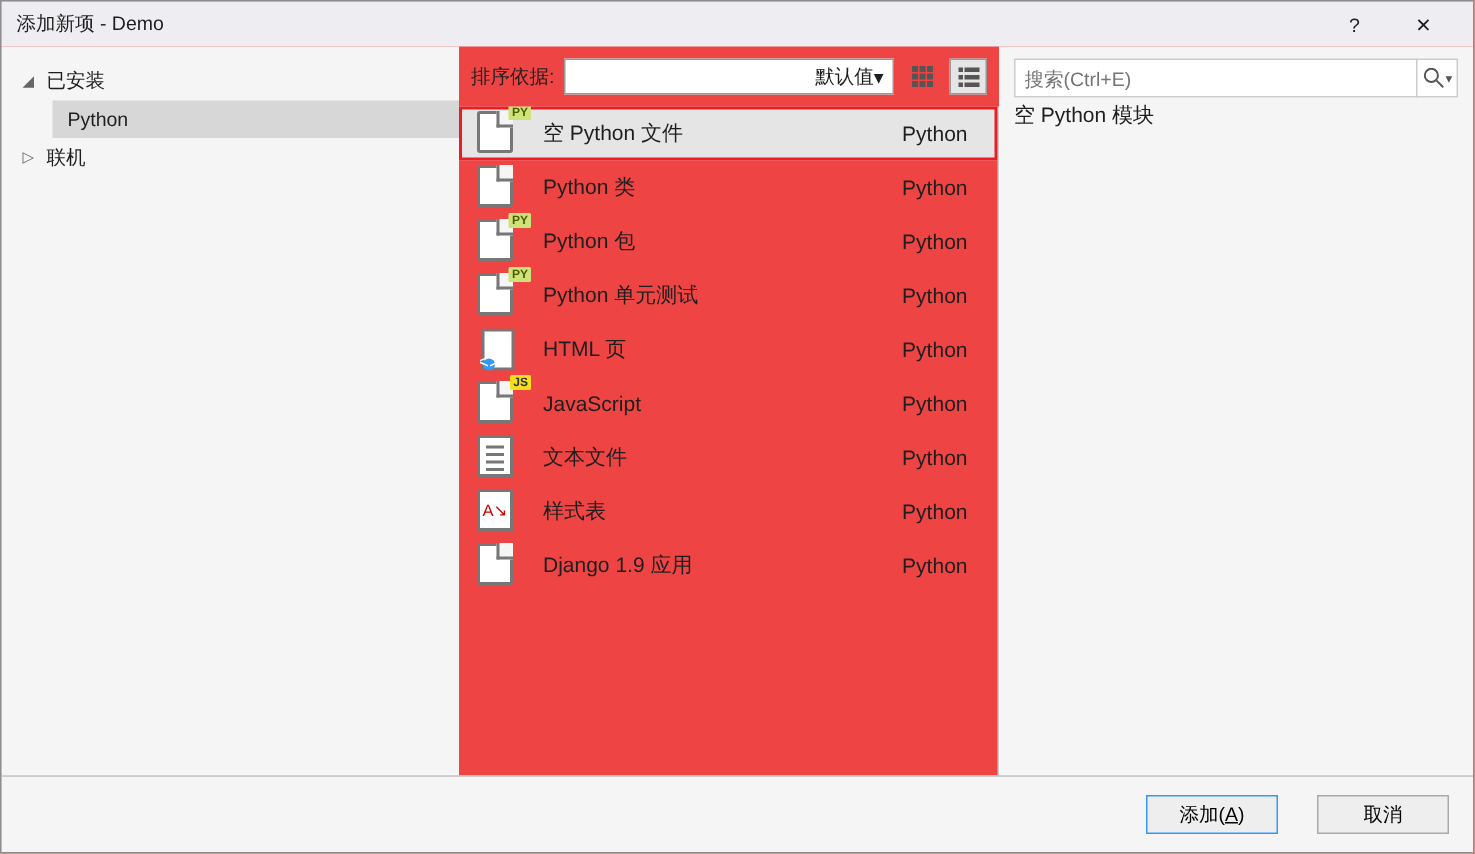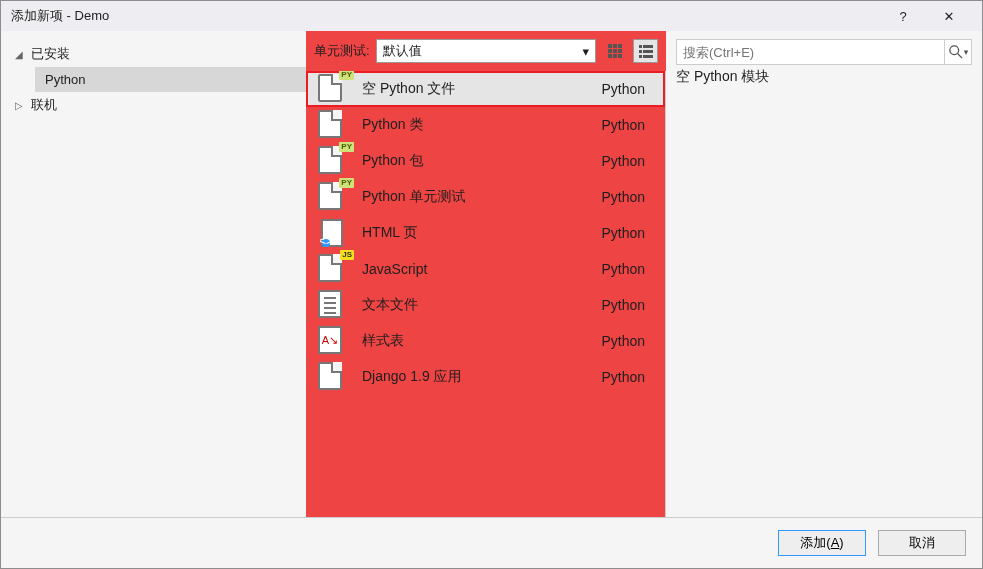--- a/index.html
+++ b/index.html
@@ -11,21 +11,21 @@
 .body{flex:1;display:flex;min-height:0}
 .left{width:305px;background:#f5f5f5;padding:10px 0}
 .tree-item{display:flex;align-items:center;padding:4px 14px;cursor:pointer;color:#1e1e1e}
 .tree-item .twisty{width:12px;display:inline-block;margin-right:4px;font-size:10px;color:#666}
 .tree-sub{padding-left:34px}
 .tree-sub .node{padding:5px 10px;cursor:pointer}
 .tree-sub .node.sel{background:#d7d7d7}
 .middle{width:360px;display:flex;flex-direction:column;min-height:0}
 .mid-top{display:flex;align-items:center;gap:6px;padding:8px 8px 8px 8px}
 .sortlabel{color:#1e1e1e}
-.sortselect{flex:1;height:24px;border:1px solid #999;background:#fff;display:flex;align-items:center;justify-content:space-between;padding:0 6px;cursor:pointer}
+.sortselect{flex:1;height:24px;border:1px solid #999;background:#fff;display:flex;align-items:center;justify-content:flex-end;padding:0 6px;cursor:pointer}
 .viewbtn{width:25px;height:24px;border:1px solid transparent;display:flex;align-items:center;justify-content:center;cursor:pointer}
 .viewbtn.active{border:1px solid #999;background:#e5e5e5}
 .viewbtn svg{width:16px;height:16px}
 .mid-list-wrap{position:relative;flex:1;display:flex;min-height:0}
 .mid-list{flex:1;overflow-y:auto;overflow-x:hidden;border-right:1px solid #ccc}
 .mid-list::-webkit-scrollbar{width:17px;background:#f0f0f0}
 .mid-list::-webkit-scrollbar-thumb{background:#c2c3c9;border:1px solid #aaa}
 .mid-list::-webkit-scrollbar-button{height:17px;background:#f0f0f0;border:1px solid #ccc}
 .item{height:36px;display:flex;align-items:center;padding:0 12px;cursor:pointer}
 .item.selected{background:#e5e5e5;outline:2px solid #ed1c24;outline-offset:-2px}
@@ -44,21 +44,21 @@
 .right{flex:1;background:#f5f5f5;display:flex;flex-direction:column;padding:8px 10px}
 .search-wrap{position:relative;}
 .search{width:100%;height:26px;border:1px solid #ccc;background:#fff;padding:0 26px 0 6px;color:#666}
 .search-icon{position:absolute;right:0;top:0;width:28px;height:26px;display:flex;align-items:center;justify-content:center;color:#666;border-left:1px solid #ccc;cursor:pointer}
 .detail-line{padding:3px 0;font-size:14px;color:#1e1e1e}
 .bottom{background:#f5f5f5;border-top:1px solid #ccc}
 .name-row{display:flex;align-items:center;padding:4px 12px;outline:2px solid #ed1c24;outline-offset:-2px;margin:2px}
 .name-label{width:140px;color:#1e1e1e}
 .name-input{width:320px;height:22px;border:1px solid #aaa;padding:0 4px;background:#fff}
 .name-hint{color:#ed1c24;padding-left:4px;font-size:13px}
-.btn-row{display:flex;justify-content:flex-end;gap:12px;padding:12px 16px}
+.btn-row{display:flex;justify-content:flex-end;gap:26px;padding:12px 16px}
 .btn{min-width:88px;height:26px;border:1px solid #aaa;background:#eee;cursor:pointer;display:flex;align-items:center;justify-content:center}
 .btn.primary{border:1px solid #3399ff}
 .underline-hint{text-decoration:underline}
 </style>
 </head>
 <body>
 
 <div class="window">
 
   <div class="titlebar">
@@ -81,21 +81,21 @@
         </div>
       </div>
       <div class="tree-item">
         <span class="twisty">▷</span>
         <span>联机</span>
       </div>
     </div>
 
     <div class="middle">
       <div class="mid-top">
-        <span class="sortlabel">单元测试:</span>
+        <span class="sortlabel">排序依据:</span>
         <div class="sortselect">
           <span>默认值</span>
           <span>▾</span>
         </div>
         <div class="viewbtn">
           <svg viewBox="0 0 16 16">
               <rect x="1" y="1" width="4" height="4" fill="#555"></rect>
               <rect x="6" y="1" width="4" height="4" fill="#555"></rect>
               <rect x="11" y="1" width="4" height="4" fill="#555"></rect>
               <rect x="1" y="6" width="4" height="4" fill="#555"></rect>

